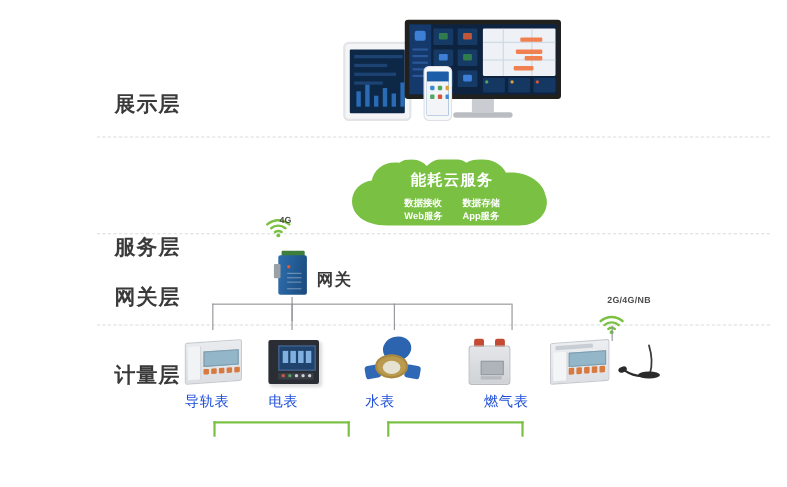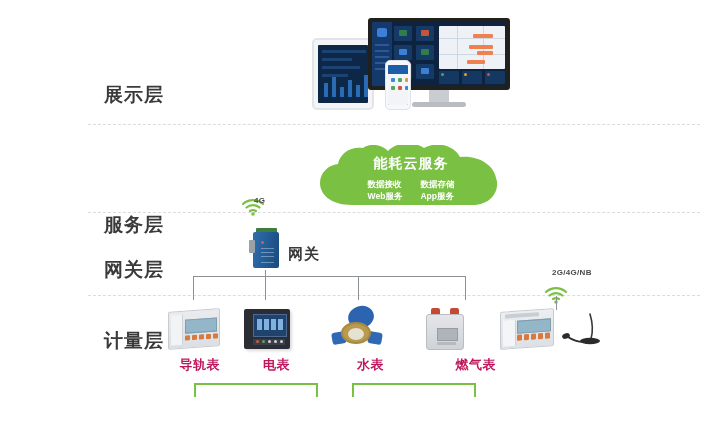--- a/index.html
+++ b/index.html
@@ -317,24 +317,24 @@
   .conn-v { width: 1px; }
   .conn-h { height: 1px; }
 
   
   .device {
     position: absolute;
   }
   .device-caption {
     position: absolute;
     font-size: 13px;
-    font-weight: bold;
-    color: #be185d;
+    font-weight: normal;
+    color: #1d4ed8;
     letter-spacing: 0.5px;
-    text-align: right;
+    text-align: left;
     white-space: nowrap;
   }
 
   
   .din {
     width: 52px; height: 38px;
     background: linear-gradient(180deg,#e9ebee 0%,#dcdfe3 100%);
     border: 1px solid #c7cbd0;
     border-radius: 2px;
     box-sizing: border-box;

